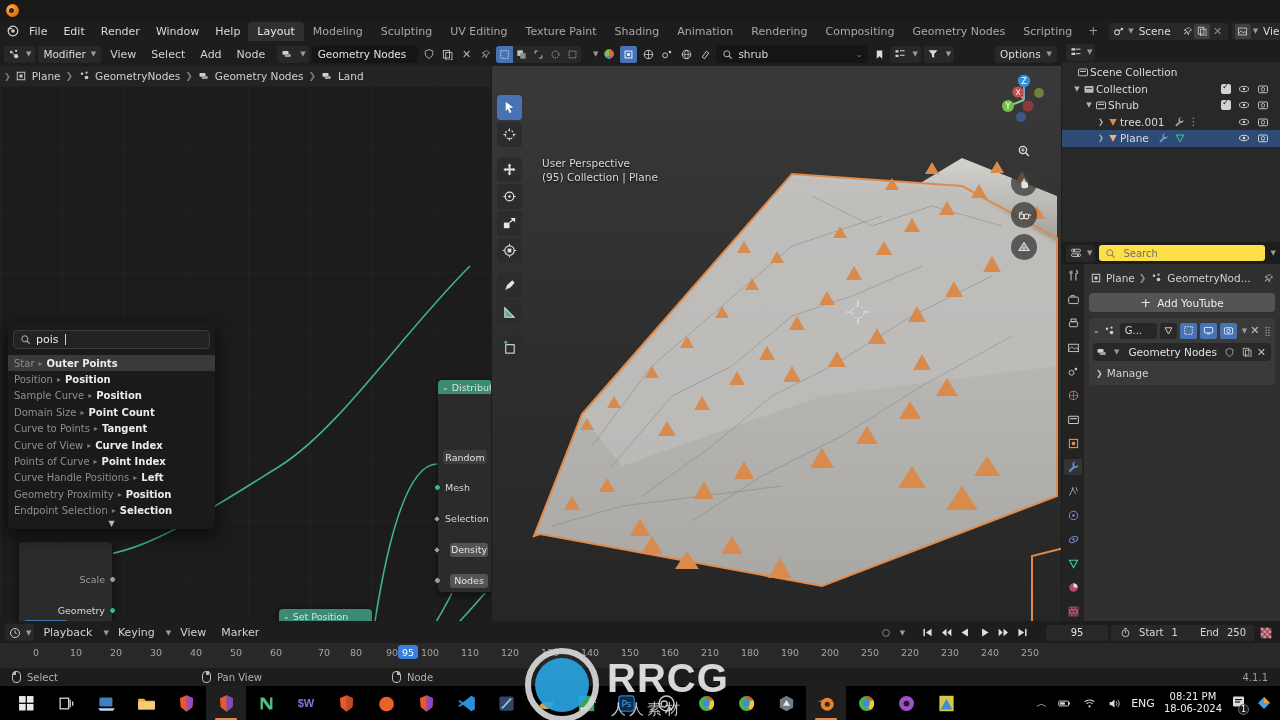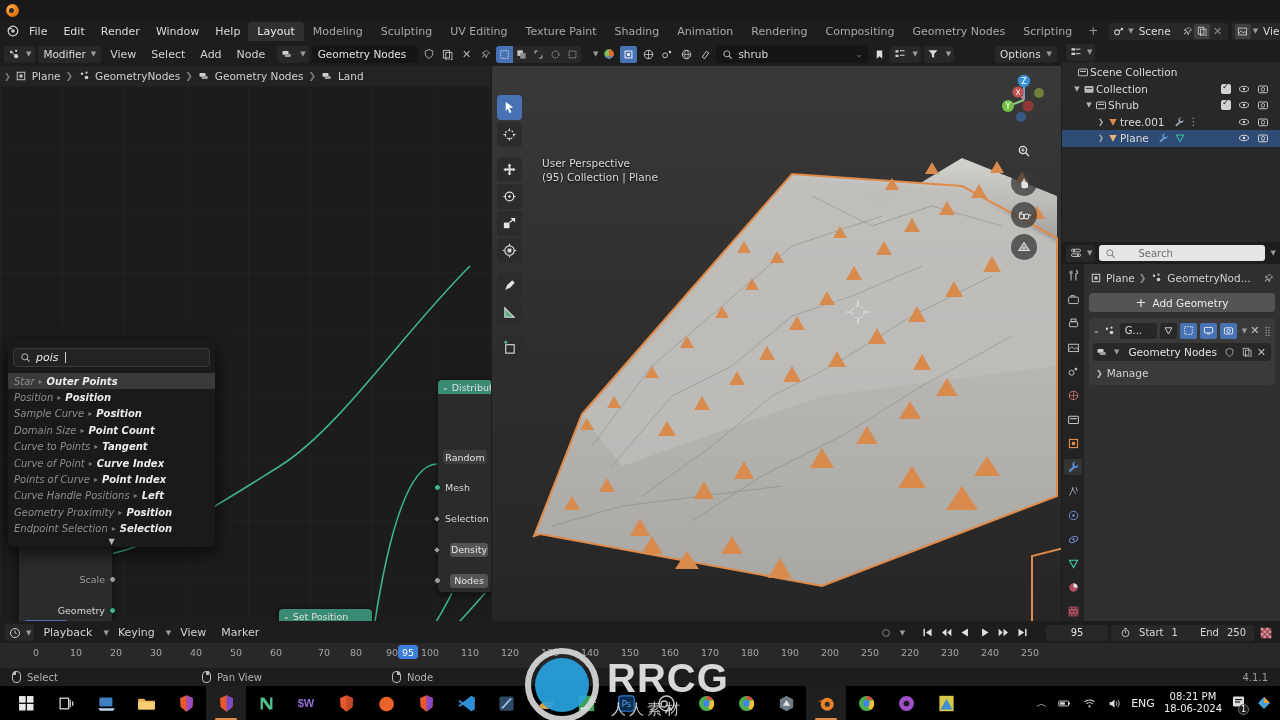--- a/index.html
+++ b/index.html
@@ -73,22 +73,22 @@
       display:flex; align-items:center; justify-content:center; font-size:9.5px; color:#e4e4e4;}
   .ndrop { margin:1px 5px; height:14px; background:#272727; border-radius:3px;
       display:flex; align-items:center; padding:0 4px; font-size:9.5px; color:#dcdcdc; gap:4px;}
   .toggle2 { display:flex; margin:2px 5px; height:14px; border-radius:3px; overflow:hidden; }
   .toggle2 div { flex:1; display:flex; align-items:center; justify-content:center;
       font-size:9.5px; background:#313131; color:#cfcfcf; }
   .toggle2 div.sel { background:#4772b3; color:#fff; }
   .cbrow { display:flex; align-items:center; gap:5px; padding:1px 5px; height:15px; font-size:9.5px; color:#d5d5d5;}
 
   
-  #searchpop { position:absolute; left:8px; top:298px; width:207px; background:#1a1a1a;
-      border-radius:5px; box-shadow:0 5px 18px rgba(0,0,0,.75); padding:4px 0 2px; z-index:40;font-style:italic;}
+  #searchpop { position:absolute; left:8px; top:280px; width:207px; background:#1a1a1a;
+      border-radius:5px; box-shadow:0 5px 18px rgba(0,0,0,.75); padding:4px 0 2px; z-index:40;}
   #searchbox { margin:4px 5px 6px; height:19px; background:#232323; border:1px solid #3a3a3a;
       border-radius:4px; display:flex; align-items:center; padding:0 6px; gap:5px;}
   #searchbox .val { font-size:11px; color:#e8e8e8; }
   .caret { width:1px; height:11px; background:#cfcfcf; display:inline-block; margin-left:1px;}
   .sres { display:flex; align-items:center; gap:4px; height:16.4px; padding:0 6px; font-size:10px;}
   .sres.hl { background:#3a3a3a; }
   .sres .a { color:#8e8e8e; }
   .sres .d { color:#7a7a7a; font-size:8px; }
   .sres .b { color:#ececec; font-weight:bold; }
   #searchpop .arrow { text-align:center; color:#b9b9b9; font-size:8px; line-height:7px; padding-top:1px;}
@@ -123,22 +123,22 @@
   .orow.sel { background:#2e4b76; }
   .orow .lbl { white-space:nowrap; }
   .orow .right { margin-left:auto; display:flex; align-items:center; gap:7px; }
   .tri { width:10px; text-align:center; color:#b4b4b4; font-size:7px; flex:none;}
   .cbk { width:10px; height:10px; background:#d2d2d2; border-radius:2px; position:relative;}
   .cbk:after { content:"✓"; position:absolute; left:1px; top:-3px; font-size:9px; color:#2b2b2b;}
 
   
   #props { position:absolute; left:1062px; top:242px; width:218px; height:379px; background:#1d1d1d;}
   #prop-hdr { height:22px; display:flex; align-items:center; gap:4px; padding:0 4px; }
-  #prop-search { flex:1; height:16px; background:#e5e5e5; border-radius:3px; display:flex;
-      align-items:center; padding:0 6px; gap:22px; font-size:10px; color:#6f6f6f;}
+  #prop-search { flex:1; height:16px; background:#fde047; border-radius:3px; display:flex;
+      align-items:center; padding:0 6px; gap:7px; font-size:10px; color:#6f6f6f;}
   #prop-tabs { position:absolute; left:0; top:22px; width:22px; bottom:0; background:#232323;
       display:flex; flex-direction:column; align-items:center; padding-top:3px; gap:8px;}
   #prop-tabs .pt { width:18px; height:16px; display:flex; align-items:center; justify-content:center;}
   #prop-tabs .pt.active { background:#343434; border-radius:3px 0 0 3px;}
   #prop-body { position:absolute; left:22px; top:22px; right:0; bottom:0; background:#303030; padding:5px;}
   #prop-crumb { display:flex; align-items:center; gap:4px; font-size:10.5px; color:#d2d2d2; height:18px;}
   #addmod { margin-top:6px; height:19px; background:#545454; border-radius:4px; display:flex;
       align-items:center; justify-content:center; gap:6px; font-size:10.5px; color:#ececec;}
   #modpanel { margin-top:6px; background:#3a3a3a; border-radius:4px; padding:4px;}
   #modpanel .r1 { display:flex; align-items:center; gap:3px; height:17px;}
@@ -483,21 +483,21 @@
       <span class="a">Domain Size</span>
         <span class="d">▸</span>
       <span class="b">Point Count</span>
     </div>
     <div class="sres">
       <span class="a">Curve to Points</span>
         <span class="d">▸</span>
       <span class="b">Tangent</span>
     </div>
     <div class="sres">
-      <span class="a">Curve of Point</span>
+      <span class="a">Curve of View</span>
         <span class="d">▸</span>
       <span class="b">Curve Index</span>
     </div>
     <div class="sres">
       <span class="a">Points of Curve</span>
         <span class="d">▸</span>
       <span class="b">Point Index</span>
     </div>
     <div class="sres">
       <span class="a">Curve Handle Positions</span>
@@ -1120,21 +1120,21 @@
       <span>GeometryNod...</span>
       <span class="ico" style="margin-left:auto;width:13px">
         <svg width="11" height="11" viewBox="0 0 16 16">
             <path d="M10 2 L14 6 L11 7 L9 13 L7.5 8 L3 12 L7 7.5 L3 6 Z" fill="none" stroke="#b0b0b0" stroke-width="1.2"></path>
           </svg>
       </span>
     </div>
 
     <div id="addmod">
       <span style="font-size:13px;color:#e8e8e8">+</span>
-      <span>Add Geometry</span>
+      <span>Add YouTube</span>
     </div>
 
     <div id="modpanel">
       <div class="r1">
         <span style="color:#c8c8c8;font-size:8px">⌄</span>
         <span class="ico" style="width:14px">
           <svg width="12" height="12" viewBox="0 0 16 16">
               <circle cx="4" cy="5" r="1.6" fill="#cfcfcf"></circle>
               <circle cx="10" cy="3.5" r="1.4" fill="#cfcfcf"></circle>
               <circle cx="10" cy="10" r="2.4" fill="#cfcfcf"></circle>
@@ -1304,21 +1304,21 @@
     <span class="tick" style="left:324px">70</span>
     <span class="tick" style="left:356px">80</span>
     <span class="tick" style="left:392px">90</span>
     <span class="tick" style="left:430px">100</span>
     <span class="tick" style="left:470px">110</span>
     <span class="tick" style="left:510px">120</span>
     <span class="tick" style="left:550px">130</span>
     <span class="tick" style="left:590px">140</span>
     <span class="tick" style="left:630px">150</span>
     <span class="tick" style="left:670px">160</span>
-    <span class="tick" style="left:710px">170</span>
+    <span class="tick" style="left:710px">210</span>
     <span class="tick" style="left:750px">180</span>
     <span class="tick" style="left:790px">190</span>
     <span class="tick" style="left:830px">200</span>
     <span class="tick" style="left:870px">250</span>
     <span class="tick" style="left:910px">220</span>
     <span class="tick" style="left:950px">230</span>
     <span class="tick" style="left:990px">240</span>
     <span class="tick" style="left:1030px">250</span>
     <div id="tl-ph" style="left:398px">
       <span>95</span>

